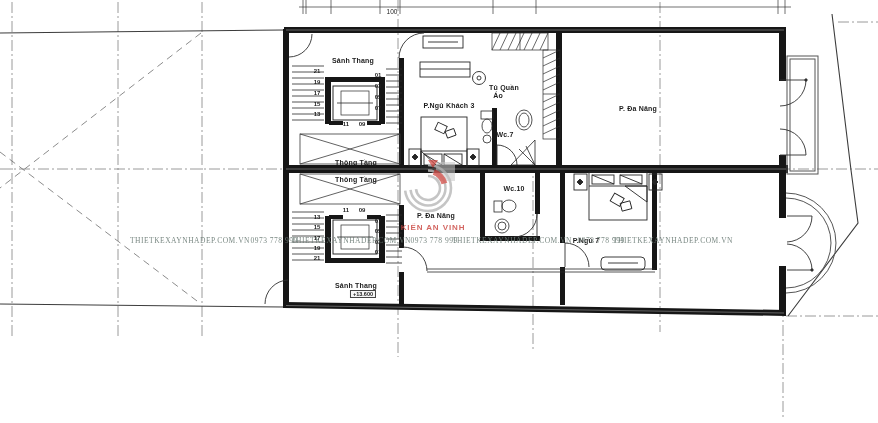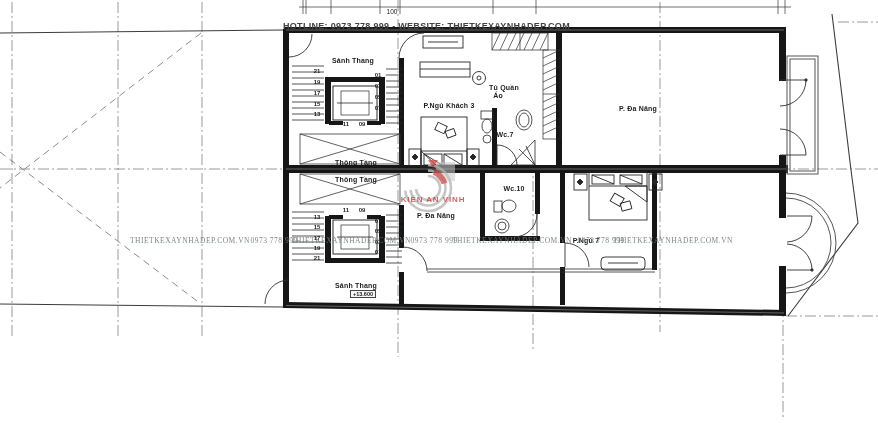--- a/index.html
+++ b/index.html
@@ -9,21 +9,21 @@
   .abs{position:absolute;transform:translate(-50%,-50%);white-space:nowrap;z-index:5;}
   .room-label{font:bold 7px "Liberation Sans",sans-serif;color:#1b1b1b;letter-spacing:.2px;}
   .stair-num{font:bold 6px "Liberation Sans",sans-serif;color:#1f1f1f;z-index:4;}
   .wm{font:7.5px "Liberation Serif",serif;color:#6e7e78;letter-spacing:.5px;opacity:.92;z-index:6;}
   .hotline{position:absolute;left:283px;top:21px;font:bold 9px "Liberation Sans",sans-serif;
            color:#434343;letter-spacing:.3px;white-space:nowrap;z-index:7;}
   .dim{font:6.5px "Liberation Sans",sans-serif;color:#222;}
   .elev{font:bold 5.5px "Liberation Sans",sans-serif;color:#222;border:1px solid #444;
         padding:0 2px;background:rgba(244,244,244,.85);}
   .logo-text{font:bold 8px "Liberation Sans",sans-serif;color:#c9423c;letter-spacing:.9px;
-             opacity:.8;z-index:3;}
+             opacity:.8;z-index:3;margin-top:28px;}
   .title{position:absolute;left:10px;top:378px;font:bold 17px "Liberation Sans",sans-serif;
          color:#1e1e1e;letter-spacing:.3px;border-bottom:1.5px solid #4a4a4a;
          padding:0 4px 3px 0;white-space:nowrap;z-index:7;}
   .logo-mark{position:absolute;left:398px;top:158px;z-index:2;opacity:.85;}
 </style>
 </head>
 <body>
 
 <div id="stage">
 
@@ -302,21 +302,20 @@
         <circle cx="30" cy="30" r="23" stroke-dasharray="105 40"></circle>
         <circle cx="30" cy="30" r="17.5" stroke-dasharray="80 30"></circle>
         <circle cx="30" cy="30" r="12" stroke-dasharray="55 21"></circle>
       </g>
       <path d="M 35.8,14 A 17 17 0 0 1 46.4,25.6" fill="none" stroke="#cf443e" stroke-width="6" opacity="0.85"></path>
       <polygon points="30,2 40,2 35,10" fill="#cf443e" opacity="0.85"></polygon>
     </svg>
   </div>
   <span class="abs logo-text" style="left:433px;top:199px">KIẾN AN VINH</span>
 
-  <span class="hotline">HOTLINE: 0973.778.999 - WEBSITE: THIETKEXAYNHADEP.COM</span>
 
   <span class="abs dim" style="left:392px;top:11px">100</span>
 
   <span class="abs room-label" style="left:353px;top:60px">Sảnh Thang</span>
   <span class="abs room-label" style="left:449px;top:105px">P.Ngủ Khách 3</span>
   <span class="abs room-label" style="left:504px;top:87px">Tủ Quần</span>
   <span class="abs room-label" style="left:498px;top:95px">Áo</span>
   <span class="abs room-label" style="left:505px;top:134px">Wc.7</span>
   <span class="abs room-label" style="left:638px;top:108px">P. Đa Năng</span>
   <span class="abs room-label" style="left:356px;top:162px">Thông Tầng</span>

